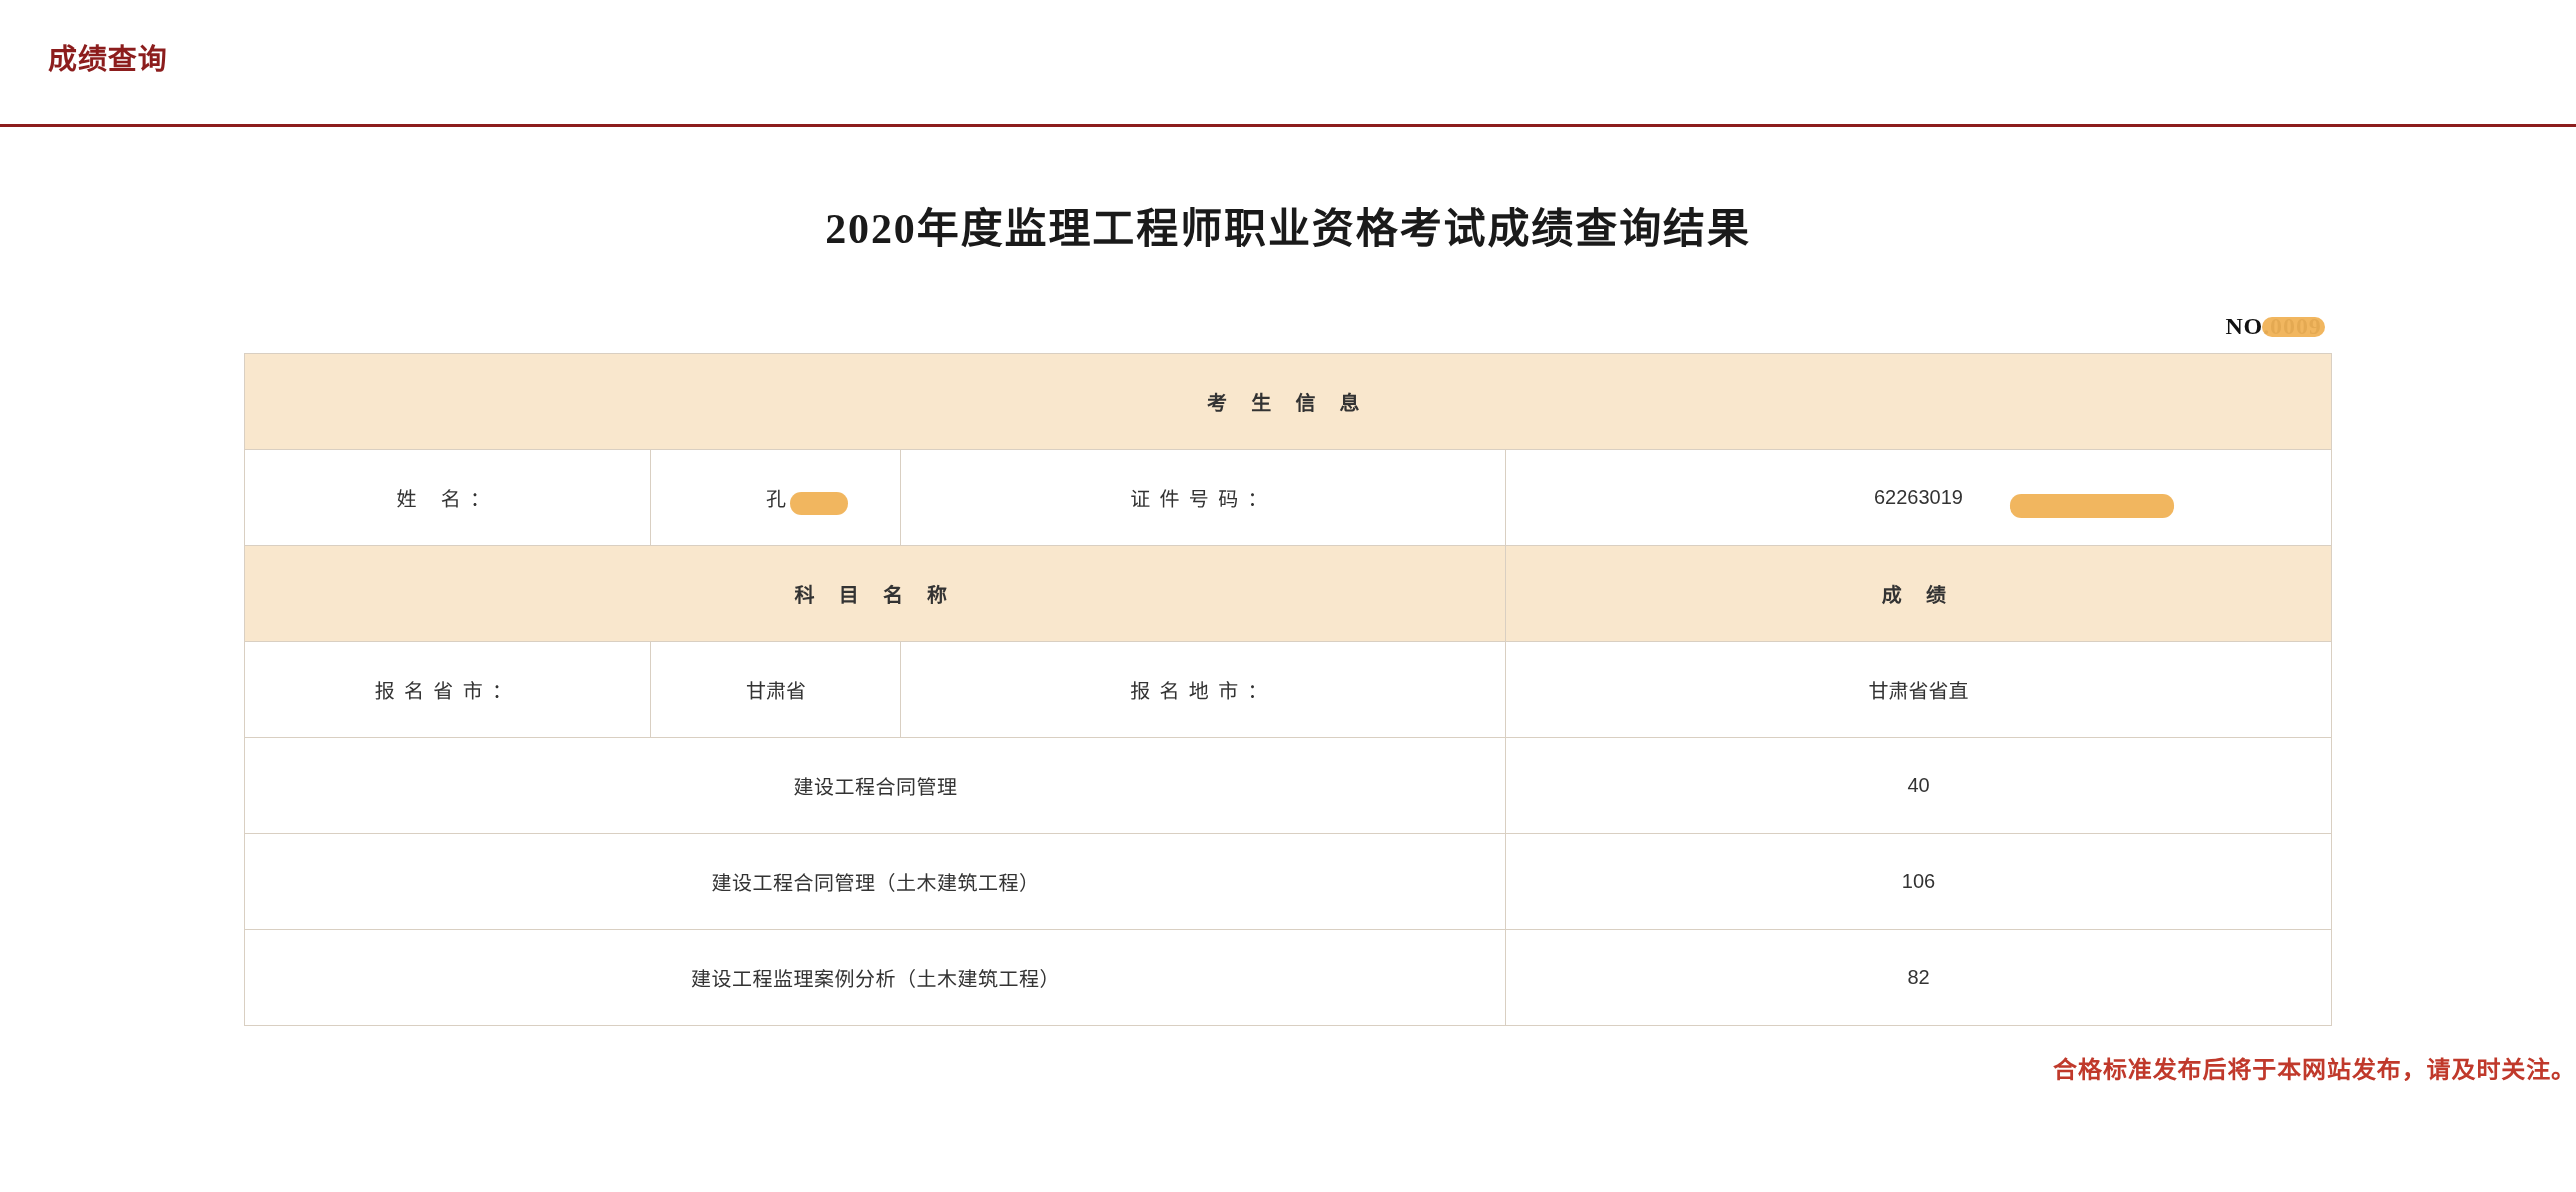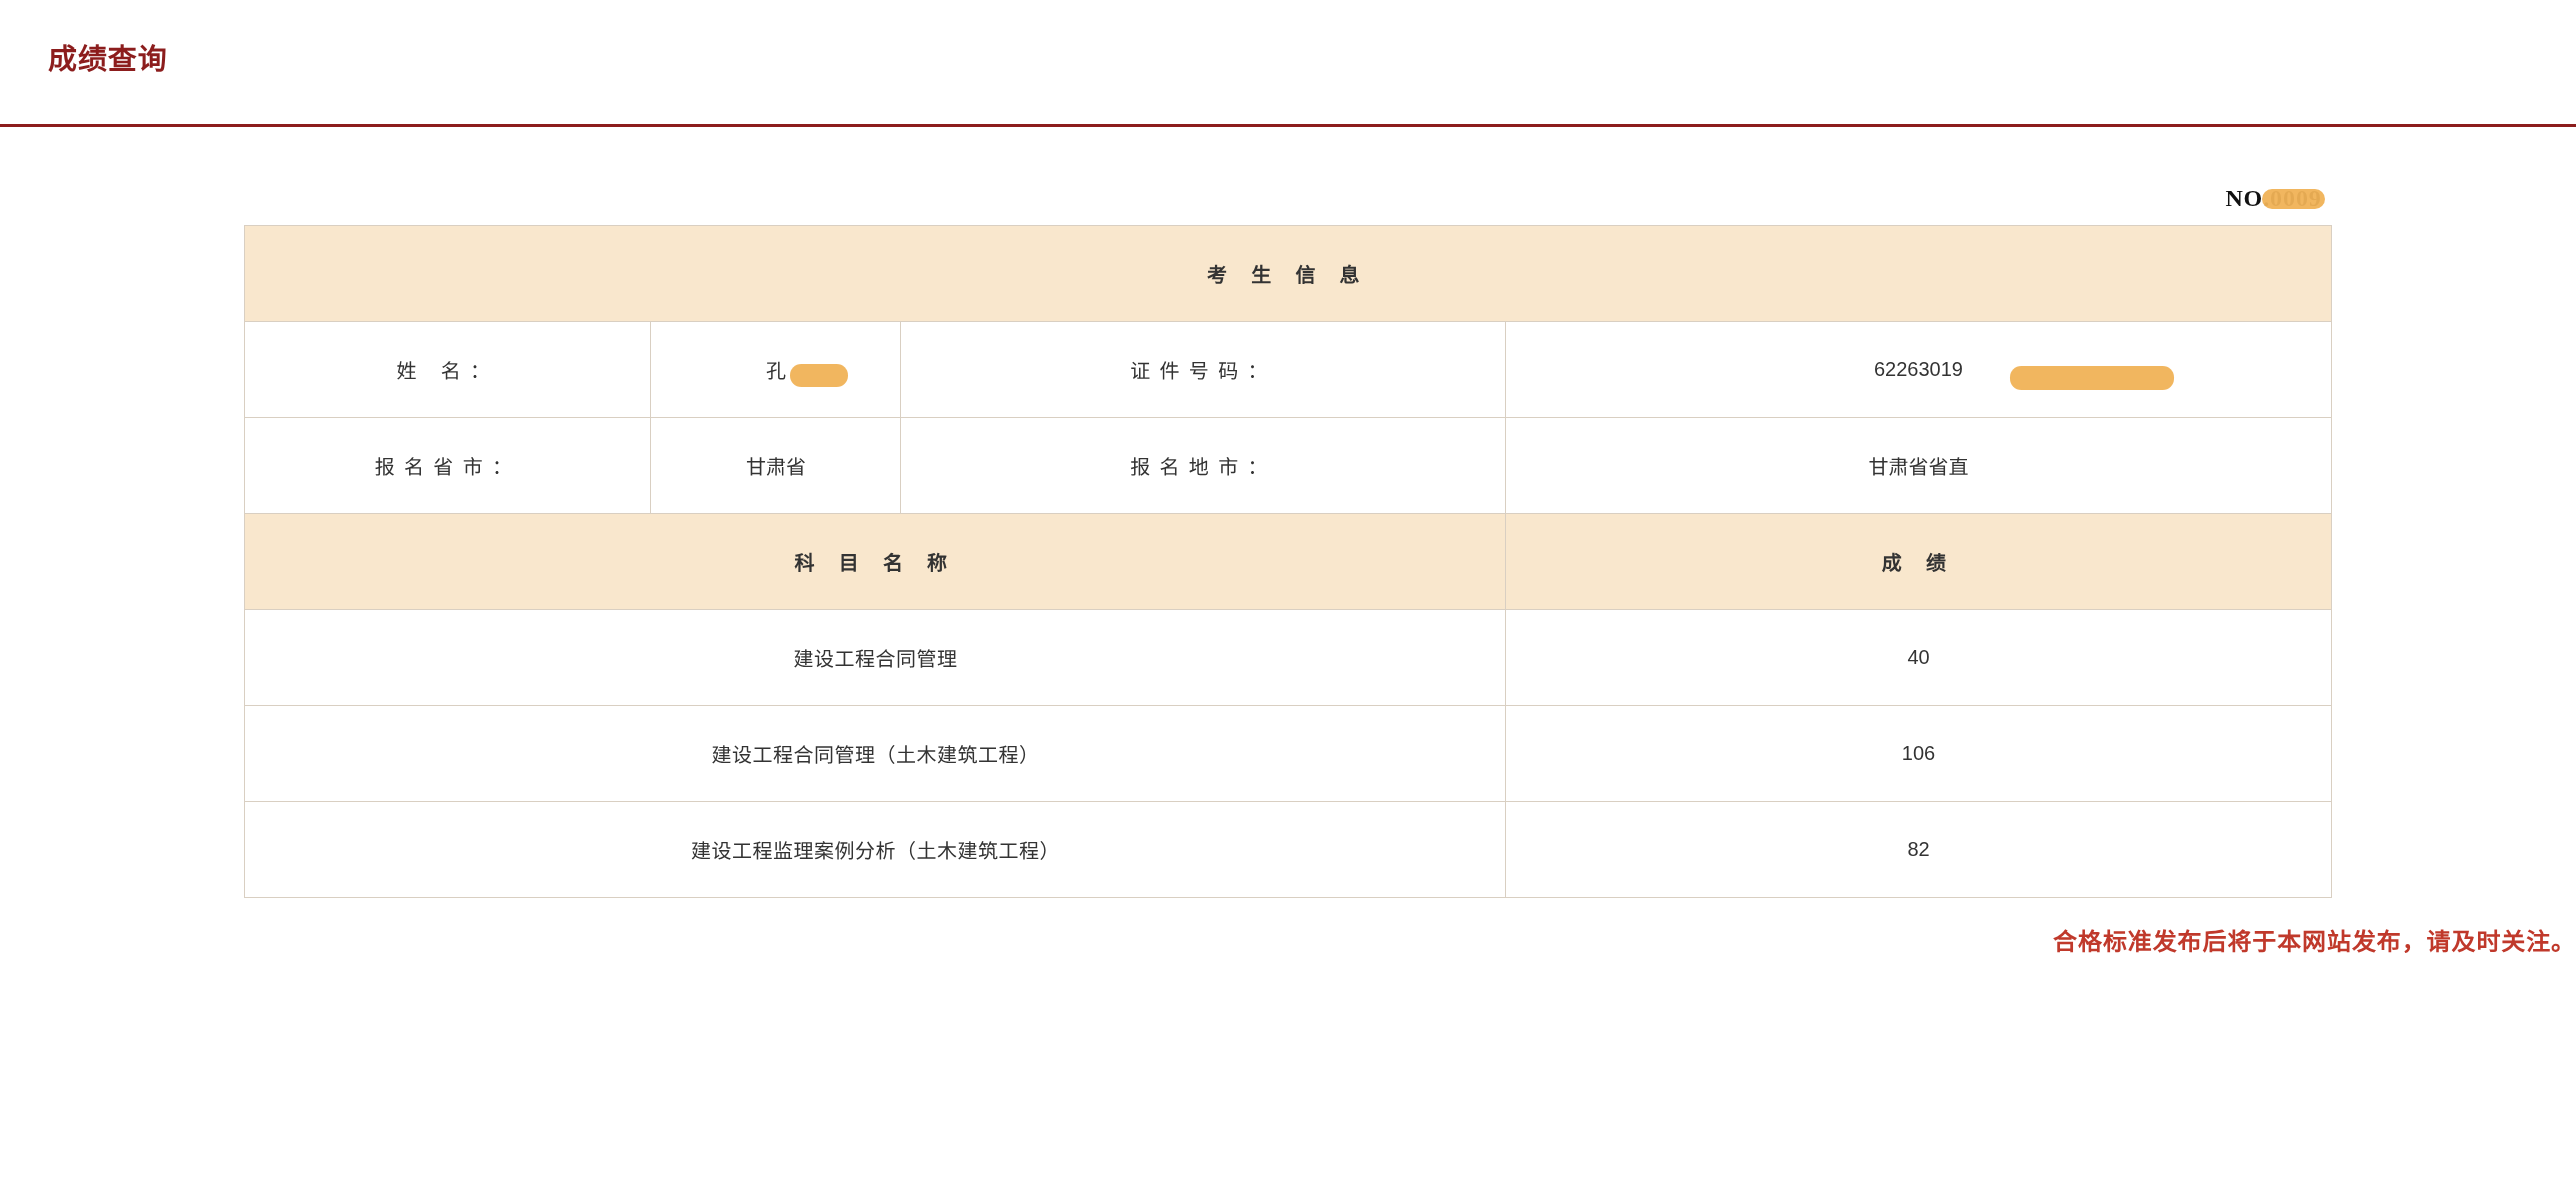--- a/index.html
+++ b/index.html
@@ -152,20 +152,21 @@
 </style>
 </head>
 <body>
 
 <div class="page-header">
   <div class="title">成绩查询</div>
 </div>
 
 <div class="doc-body">
 
+  <div class="doc-title">2020年度监理工程师职业资格考试成绩查询结果</div>
 
   <div class="serial-row">
     <span class="serial">
       <span>NO.0009</span>
       <span class="redact"></span>
     </span>
   </div>
 
   <table class="score-table">
     <colgroup>
@@ -188,30 +189,30 @@
         </td>
         <td class="label-cell">证件号码：</td>
         <td class="value-cell">
           <span class="redact-inline id-wrap">
             <span>62263019</span>
             <span class="blob"></span>
           </span>
         </td>
       </tr>
       <tr>
+        <td class="band" colspan="3">科 目 名 称</td>
+        <td class="band">成  绩</td>
+      </tr>
+      <tr>
         <td class="label-cell">报名省市：</td>
         <td class="value-cell">甘肃省</td>
         <td class="label-cell">报名地市：</td>
         <td class="value-cell">甘肃省省直</td>
       </tr>
       <tr>
-        <td class="band" colspan="3">科 目 名 称</td>
-        <td class="band">成  绩</td>
-      </tr>
-      <tr>
         <td class="subject-cell" colspan="3">建设工程合同管理</td>
         <td class="score-cell">40</td>
       </tr>
       <tr>
         <td class="subject-cell" colspan="3">建设工程合同管理（土木建筑工程）</td>
         <td class="score-cell">106</td>
       </tr>
       <tr>
         <td class="subject-cell" colspan="3">建设工程监理案例分析（土木建筑工程）</td>
         <td class="score-cell">82</td>

